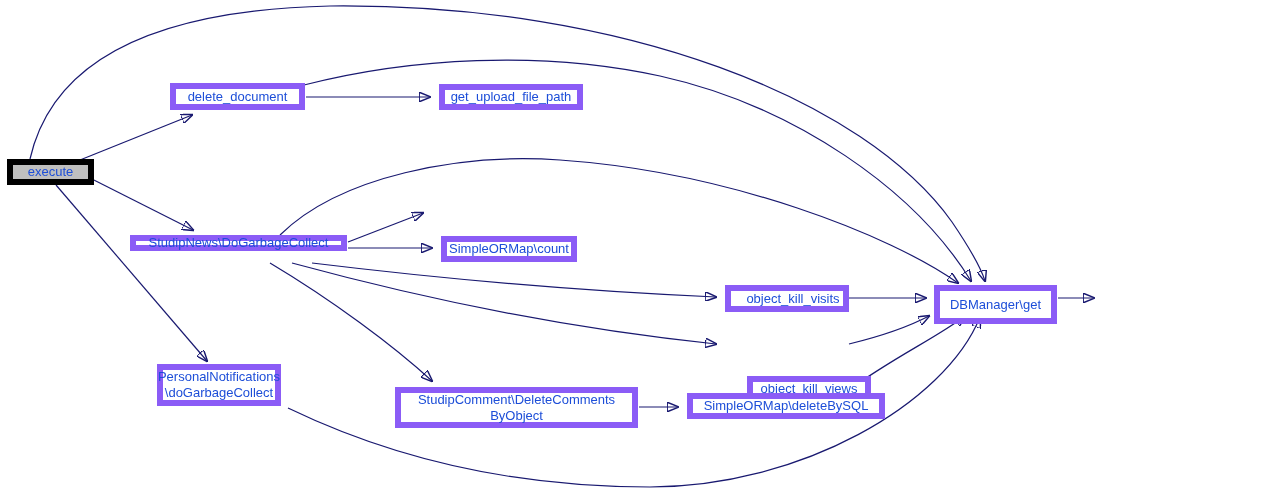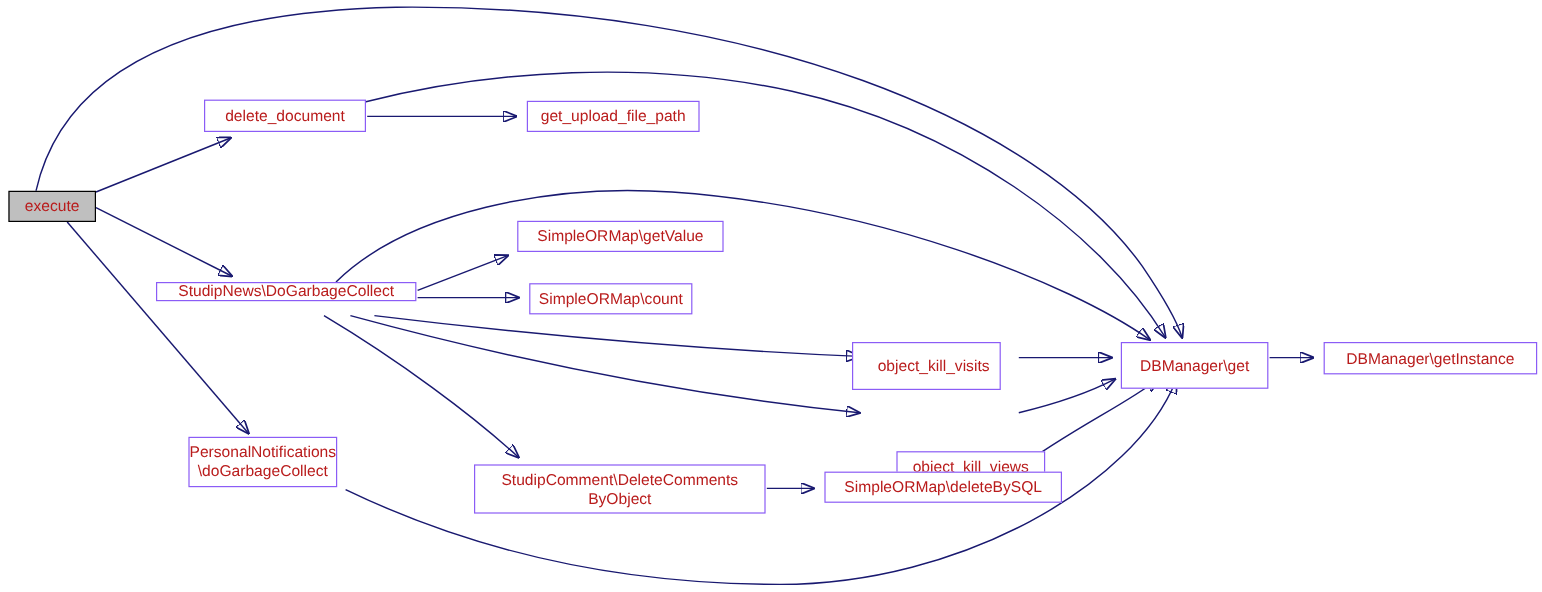--- a/index.html
+++ b/index.html
@@ -27,22 +27,22 @@
     stroke: #191970;
     stroke-width: 1.2px;
   }
   .node {
     position: absolute;
     box-sizing: border-box;
     display: flex;
     align-items: center;
     justify-content: center;
     background: #ffffff;
-    border: 1px solid #8b5cf6;
-    color: #b91c1c;
+    border: 6px solid #8b5cf6;
+    color: #1d4ed8;
     font-size: 13px;
     line-height: 16px;
     text-align: center;
     white-space: pre-line;
     cursor: pointer;
   }
   .node.highlight {
     background: #bfbfbf;
     border-color: #000000;
   }
@@ -71,41 +71,39 @@
     <path d="M 292,263 C 450,306 590,331 716,344" marker-end="url(#arrow)"></path>
     <path d="M 270,263 C 332,300 394,346 432,381" marker-end="url(#arrow)"></path>
     <path d="M 288,408 C 400,462 520,487 650,487 C 800,487 945,404 980,317" marker-end="url(#arrow)"></path>
     <path d="M 639,407 L 678,407" marker-end="url(#arrow)"></path>
     <path d="M 849,298 L 926,298" marker-end="url(#arrow)"></path>
     <path d="M 849,344 C 882,336 908,327 929,316" marker-end="url(#arrow)"></path>
     <path d="M 846,392 C 892,358 938,337 965,316" marker-end="url(#arrow)"></path>
     <path d="M 1058,298 L 1094,298" marker-end="url(#arrow)"></path>
   </svg>
 
-  <div class="node highlight" style="left:7px; top:159px; width:73px; height:26px;">execute</div>
+  <div class="node highlight" style="left:7px; top:159px; width:87px; height:26px;">execute</div>
 
   <div class="node" style="left:170px; top:83px; width:135px; height:27px;">delete_document</div>
 
   <div class="node" style="left:439px; top:84px; width:144px; height:26px;">get_upload_file_path</div>
 
   <div class="node" style="left:130px; top:235px; width:217px; height:16px;">StudipNews\DoGarbageCollect</div>
 
-  <div class="node" style="left:431px; top:184px; width:172px; height:26px;">SimpleORMap\getValue</div>
 
   <div class="node" style="left:441px; top:236px; width:136px; height:26px;">SimpleORMap\count</div>
 
-  <div class="node" style="left:710px; top:285px; width:124px; height:40px;padding-left:12px;">object_kill_visits</div>
+  <div class="node" style="left:725px; top:285px; width:124px; height:27px;padding-left:12px;">object_kill_visits</div>
 
   <div class="node" style="left:747px; top:336px; width:124px; height:26px;margin-top:40px;">object_kill_views</div>
 
   <div class="node" style="left:157px; top:364px; width:124px; height:42px;">PersonalNotifications
 \doGarbageCollect</div>
 
   <div class="node" style="left:687px; top:393px; width:198px; height:26px;">SimpleORMap\deleteBySQL</div>
 
   <div class="node" style="left:395px; top:387px; width:243px; height:41px;">StudipComment\DeleteComments
 ByObject</div>
 
   <div class="node" style="left:934px; top:285px; width:123px; height:39px;">DBManager\get</div>
 
-  <div class="node" style="left:1103px; top:285px; width:178px; height:27px;">DBManager\getInstance</div>
 
 </div>
 
 </body></html>

